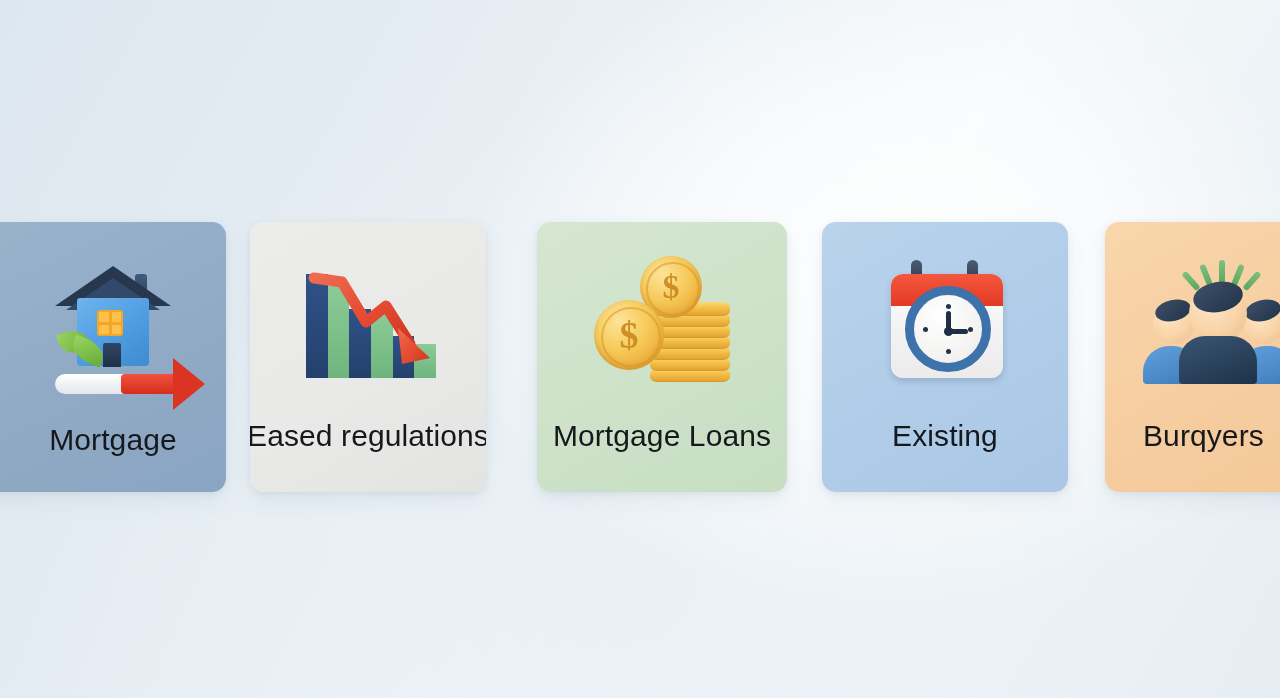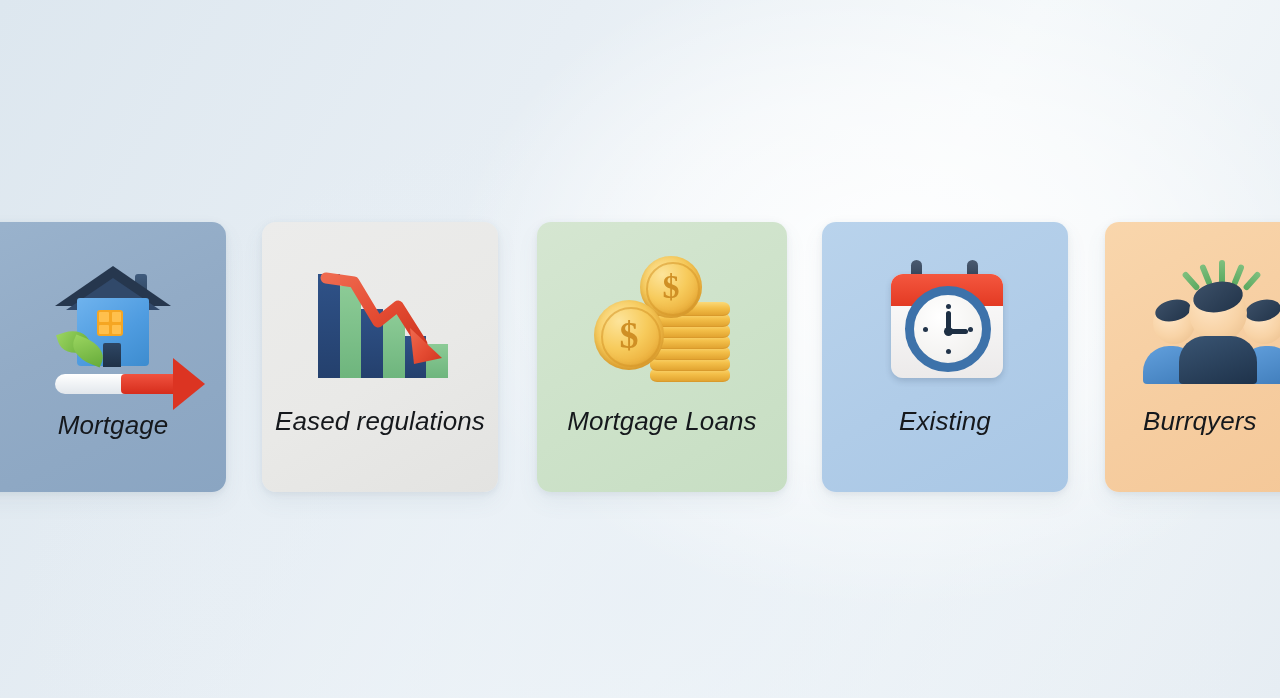--- a/index.html
+++ b/index.html
@@ -43,27 +43,26 @@
     justify-content: flex-start;
   }
   .icon-wrap {
     position: relative;
     width: 160px;
     height: 160px;
     margin-top: 22px;
     flex: none;
   }
   .card-label {
-    font-size: 26px;
+    font-size: 30px;
     color: #15181c;
     line-height: 1;
-    margin-top: 4px;
+    margin-top: 17px;
     white-space: nowrap;
     letter-spacing: 0.1px;
-    font-style: italic;
   }
 
   
   #card-mortgage { left: -40px; width: 266px; background: linear-gradient(155deg,#9ab3cd 0%,#92abc6 45%,#8aa5c2 100%); }
   #card-mortgage .card-inner { padding-left: 40px; }
   #card-mortgage .icon-wrap { margin-top: 26px; }
 
   .house { position:absolute; left: 22px; top: 10px; width: 118px; height: 112px; }
   .house-body {
     position:absolute; left: 22px; top: 40px; width: 72px; height: 68px;
@@ -118,21 +117,21 @@
     border-radius: 4px;
   }
   .arrow-head {
     position:absolute; left: 118px; top: 100px; width: 0; height: 0;
     border-top: 26px solid transparent;
     border-bottom: 26px solid transparent;
     border-left: 32px solid #dc3422;
   }
 
   
-  #card-eased { left: 262px; width: 236px; background: linear-gradient(150deg,#ececeb 0%,#e9e9e7 55%,#e3e3e1 100%); }
+  #card-eased { left: 250px; width: 236px; background: linear-gradient(150deg,#ececeb 0%,#e9e9e7 55%,#e3e3e1 100%); }
   .chart { position:absolute; left: 18px; top: 22px; width: 130px; height: 112px; }
   .bars { position:absolute; left: 0; bottom: 0; width: 130px; height: 104px; display:flex; align-items:flex-end; }
   .bars span { display:block; width: 22px; }
   .bars span:nth-child(odd)  { background: linear-gradient(180deg,#2f5288,#24406d); }
   .bars span:nth-child(even) { background: linear-gradient(180deg,#8ccb96,#6eb57d); }
   .dn-arrow { position:absolute; left:0; top:0; width: 140px; height: 116px; }
 
   
   #card-loans { left: 537px; width: 250px; background: linear-gradient(150deg,#d5e6d1 0%,#cde2c9 55%,#c7dec3 100%); }
   .coins { position:absolute; left: 10px; top: 12px; width: 148px; height: 130px; }
@@ -353,17 +352,17 @@
           <div class="hair hair-left"></div>
           <div class="head h-right"></div>
           <div class="hair hair-right"></div>
           <div class="body-sh b-left"></div>
           <div class="body-sh b-right"></div>
           <div class="head h-mid"></div>
           <div class="hair hair-mid"></div>
           <div class="body-sh b-mid"></div>
         </div>
       </div>
-      <div class="card-label">Burrqyers</div>
+      <div class="card-label">Burqyers</div>
     </div>
   </div>
 
 </div>
 
 </body></html>

